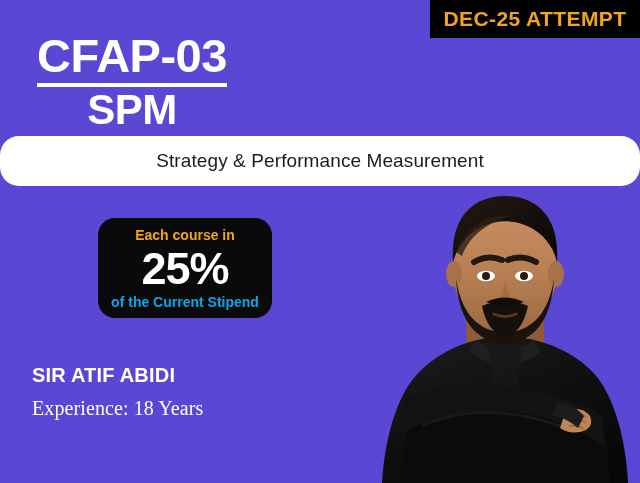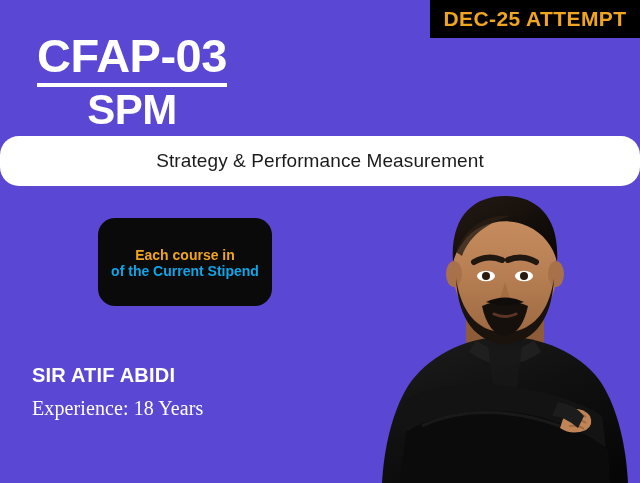--- a/index.html
+++ b/index.html
@@ -92,21 +92,21 @@
     letter-spacing:0.1px;
     white-space:nowrap;
   }
 
   
   .offer-card {
     position:absolute;
     top:218px;
     left:98px;
     width:174px;
-    height:88px;
+    height:100px;
     background:#0a0a0a;
     border-radius:17px;
     z-index:4;
     display:flex;
     flex-direction:column;
     align-items:center;
     justify-content:center;
     padding:7px 6px 6px 6px;
   }
   .offer-top {
@@ -287,20 +287,21 @@
       </g>
     </svg>
   </div>
 
   <div class="subtitle-band">
     <span class="subtitle-text">Strategy &amp; Performance Measurement</span>
   </div>
 
   <div class="offer-card">
     <span class="offer-top">Each course in</span>
+    <span class="offer-percent">25%</span>
     <span class="offer-bottom">of the Current Stipend</span>
   </div>
 
   <div class="instructor-block">
     <div class="instructor-name">SIR ATIF ABIDI</div>
     <div class="instructor-exp">Experience: 18 Years</div>
   </div>
 
 </div>
 

